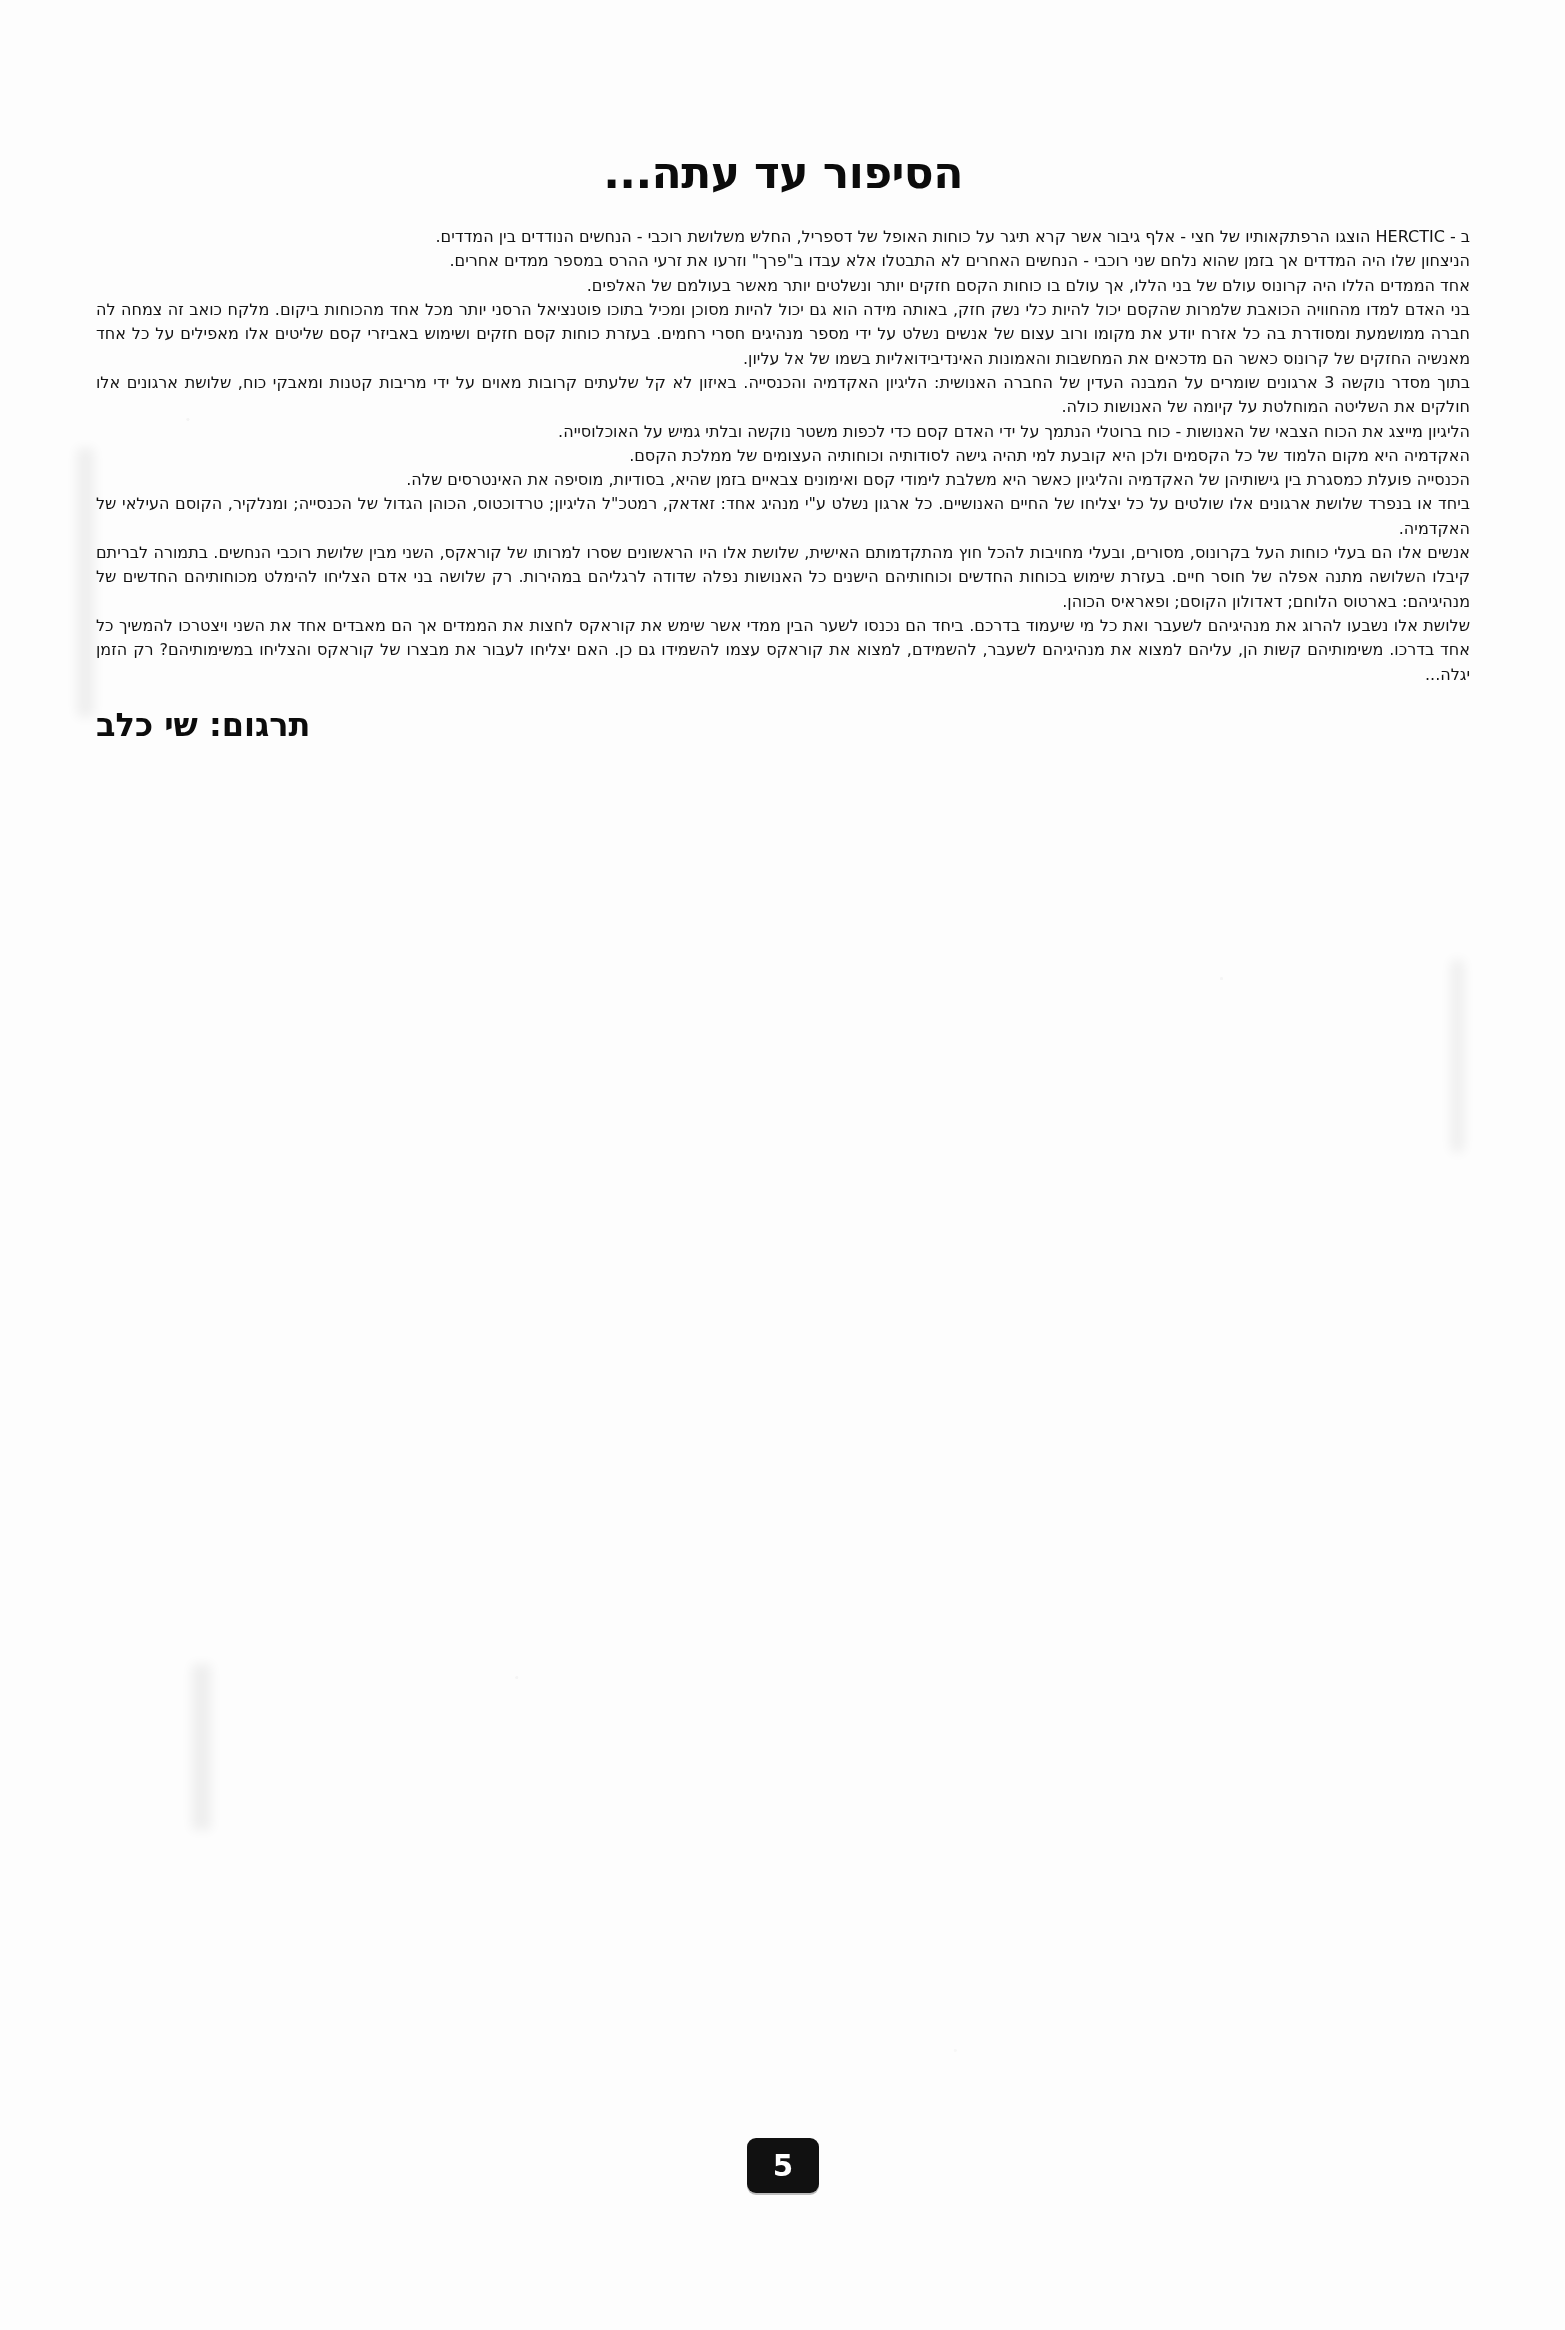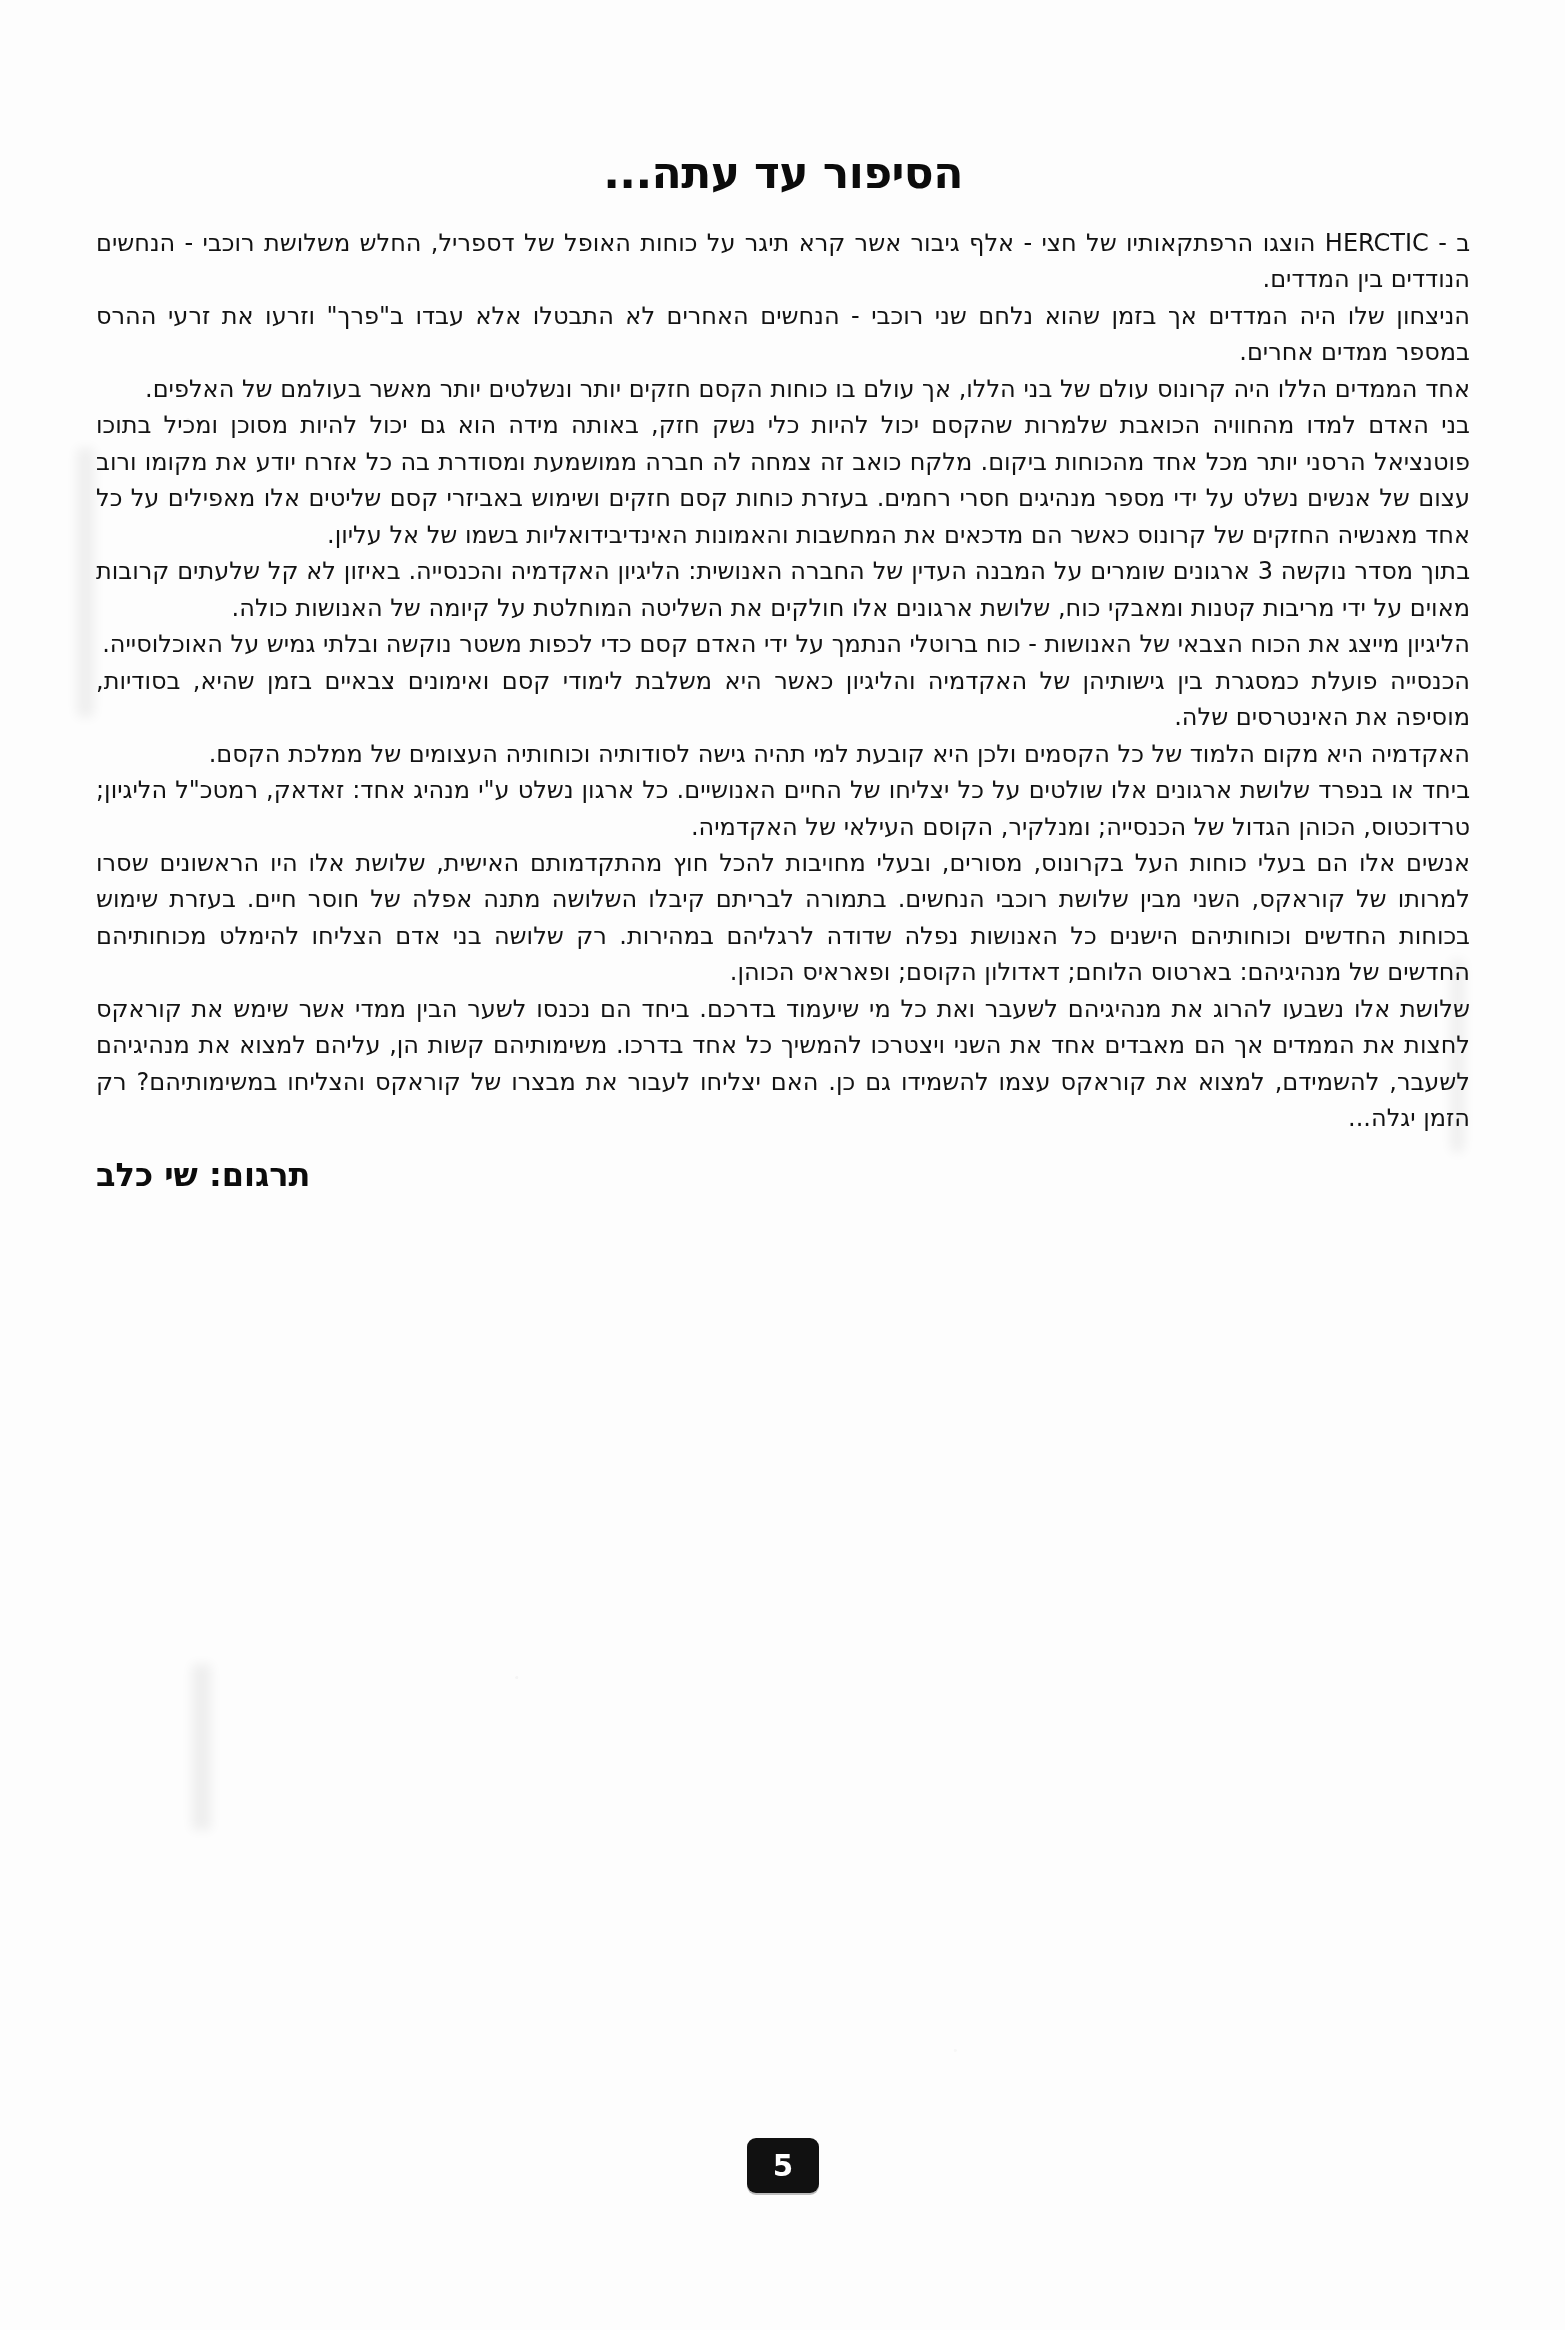--- a/index.html
+++ b/index.html
@@ -39,21 +39,21 @@
     font-family: "DejaVu Sans", sans-serif;
     font-weight: bold;
     font-size: 44px;
     letter-spacing: -0.6px;
     text-align: center;
     margin: 0 0 27px 0;
     color: #0c0c0c;
   }
   .body-text p {
     margin: 0;
-    font-size: 24px;
+    font-size: 16px;
     line-height: 1.52;
     color: #131313;
     text-align: justify;
     text-justify: inter-word;
     font-weight: 500;
   }
   .credit {
     margin-top: 19px;
     font-size: 32px;
     font-weight: bold;
@@ -105,22 +105,22 @@
   <div class="content">
     <h1 class="page-title">הסיפור עד עתה...</h1>
 
     <div class="body-text">
       <p>ב - HERCTIC הוצגו הרפתקאותיו של חצי - אלף גיבור אשר קרא תיגר על כוחות האופל של דספריל, החלש משלושת רוכבי - הנחשים הנודדים בין המדדים.</p>
       <p>הניצחון שלו היה המדדים אך בזמן שהוא נלחם שני רוכבי - הנחשים האחרים לא התבטלו אלא עבדו ב"פרך" וזרעו את זרעי ההרס במספר ממדים אחרים.</p>
       <p>אחד הממדים הללו היה קרונוס עולם של בני הללו, אך עולם בו כוחות הקסם חזקים יותר ונשלטים יותר מאשר בעולמם של האלפים.</p>
       <p>בני האדם למדו מהחוויה הכואבת שלמרות שהקסם יכול להיות כלי נשק חזק, באותה מידה הוא גם יכול להיות מסוכן ומכיל בתוכו פוטנציאל הרסני יותר מכל אחד מהכוחות ביקום. מלקח כואב זה צמחה לה חברה ממושמעת ומסודרת בה כל אזרח יודע את מקומו ורוב עצום של אנשים נשלט על ידי מספר מנהיגים חסרי רחמים. בעזרת כוחות קסם חזקים ושימוש באביזרי קסם שליטים אלו מאפילים על כל אחד מאנשיה החזקים של קרונוס כאשר הם מדכאים את המחשבות והאמונות האינדיבידואליות בשמו של אל עליון.</p>
       <p>בתוך מסדר נוקשה 3 ארגונים שומרים על המבנה העדין של החברה האנושית: הליגיון האקדמיה והכנסייה. באיזון לא קל שלעתים קרובות מאוים על ידי מריבות קטנות ומאבקי כוח, שלושת ארגונים אלו חולקים את השליטה המוחלטת על קיומה של האנושות כולה.</p>
       <p>הליגיון מייצג את הכוח הצבאי של האנושות - כוח ברוטלי הנתמך על ידי האדם קסם כדי לכפות משטר נוקשה ובלתי גמיש על האוכלוסייה.</p>
+      <p>האקדמיה היא מקום הלמוד של כל הקסמים ולכן היא קובעת למי תהיה גישה לסודותיה וכוחותיה העצומים של ממלכת הקסם.</p>
       <p>הכנסייה פועלת כמסגרת בין גישותיהן של האקדמיה והליגיון כאשר היא משלבת לימודי קסם ואימונים צבאיים בזמן שהיא, בסודיות, מוסיפה את האינטרסים שלה.</p>
-      <p>האקדמיה היא מקום הלמוד של כל הקסמים ולכן היא קובעת למי תהיה גישה לסודותיה וכוחותיה העצומים של ממלכת הקסם.</p>
       <p>ביחד או בנפרד שלושת ארגונים אלו שולטים על כל יצליחו של החיים האנושיים. כל ארגון נשלט ע"י מנהיג אחד: זאדאק, רמטכ"ל הליגיון; טרדוכטוס, הכוהן הגדול של הכנסייה; ומנלקיר, הקוסם העילאי של האקדמיה.</p>
       <p>אנשים אלו הם בעלי כוחות העל בקרונוס, מסורים, ובעלי מחויבות להכל חוץ מהתקדמותם האישית, שלושת אלו היו הראשונים שסרו למרותו של קוראקס, השני מבין שלושת רוכבי הנחשים. בתמורה לבריתם קיבלו השלושה מתנה אפלה של חוסר חיים. בעזרת שימוש בכוחות החדשים וכוחותיהם הישנים כל האנושות נפלה שדודה לרגליהם במהירות. רק שלושה בני אדם הצליחו להימלט מכוחותיהם החדשים של מנהיגיהם: בארטוס הלוחם; דאדולון הקוסם; ופאראיס הכוהן.</p>
       <p>שלושת אלו נשבעו להרוג את מנהיגיהם לשעבר ואת כל מי שיעמוד בדרכם. ביחד הם נכנסו לשער הבין ממדי אשר שימש את קוראקס לחצות את הממדים אך הם מאבדים אחד את השני ויצטרכו להמשיך כל אחד בדרכו. משימותיהם קשות הן, עליהם למצוא את מנהיגיהם לשעבר, להשמידם, למצוא את קוראקס עצמו להשמידו גם כן. האם יצליחו לעבור את מבצרו של קוראקס והצליחו במשימותיהם? רק הזמן יגלה...</p>
     </div>
 
     <div class="credit">תרגום: שי כלב</div>
   </div>
 
   <div class="page-number-wrap">
     <div class="page-number">5</div>

